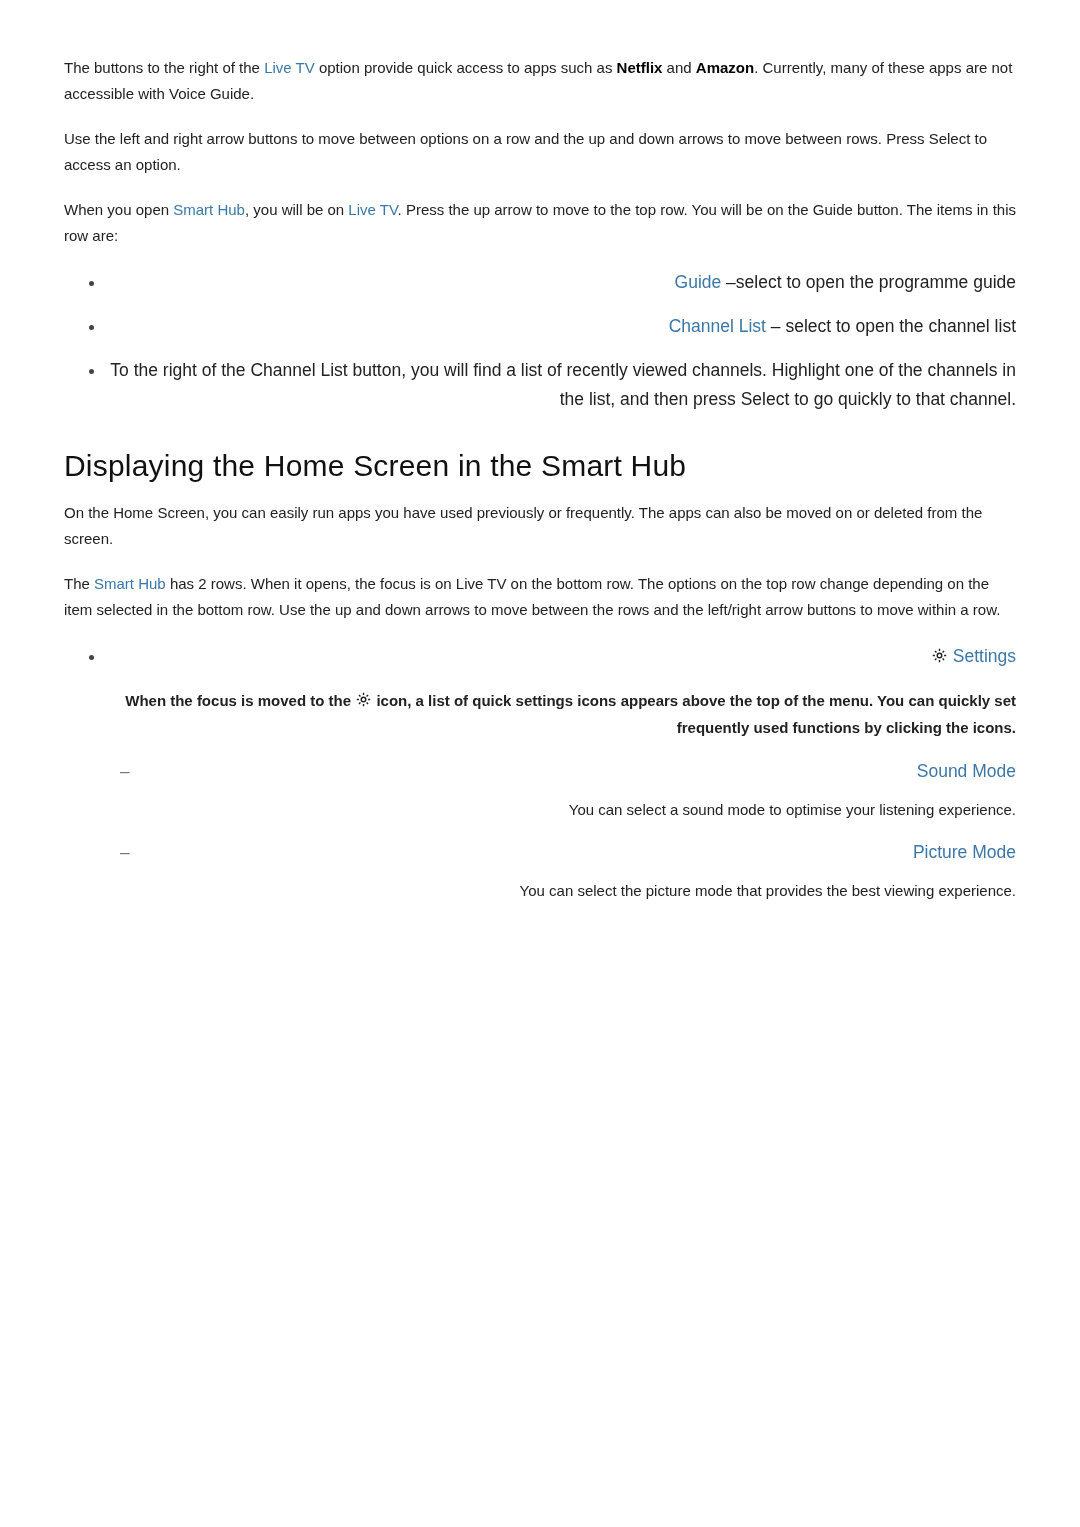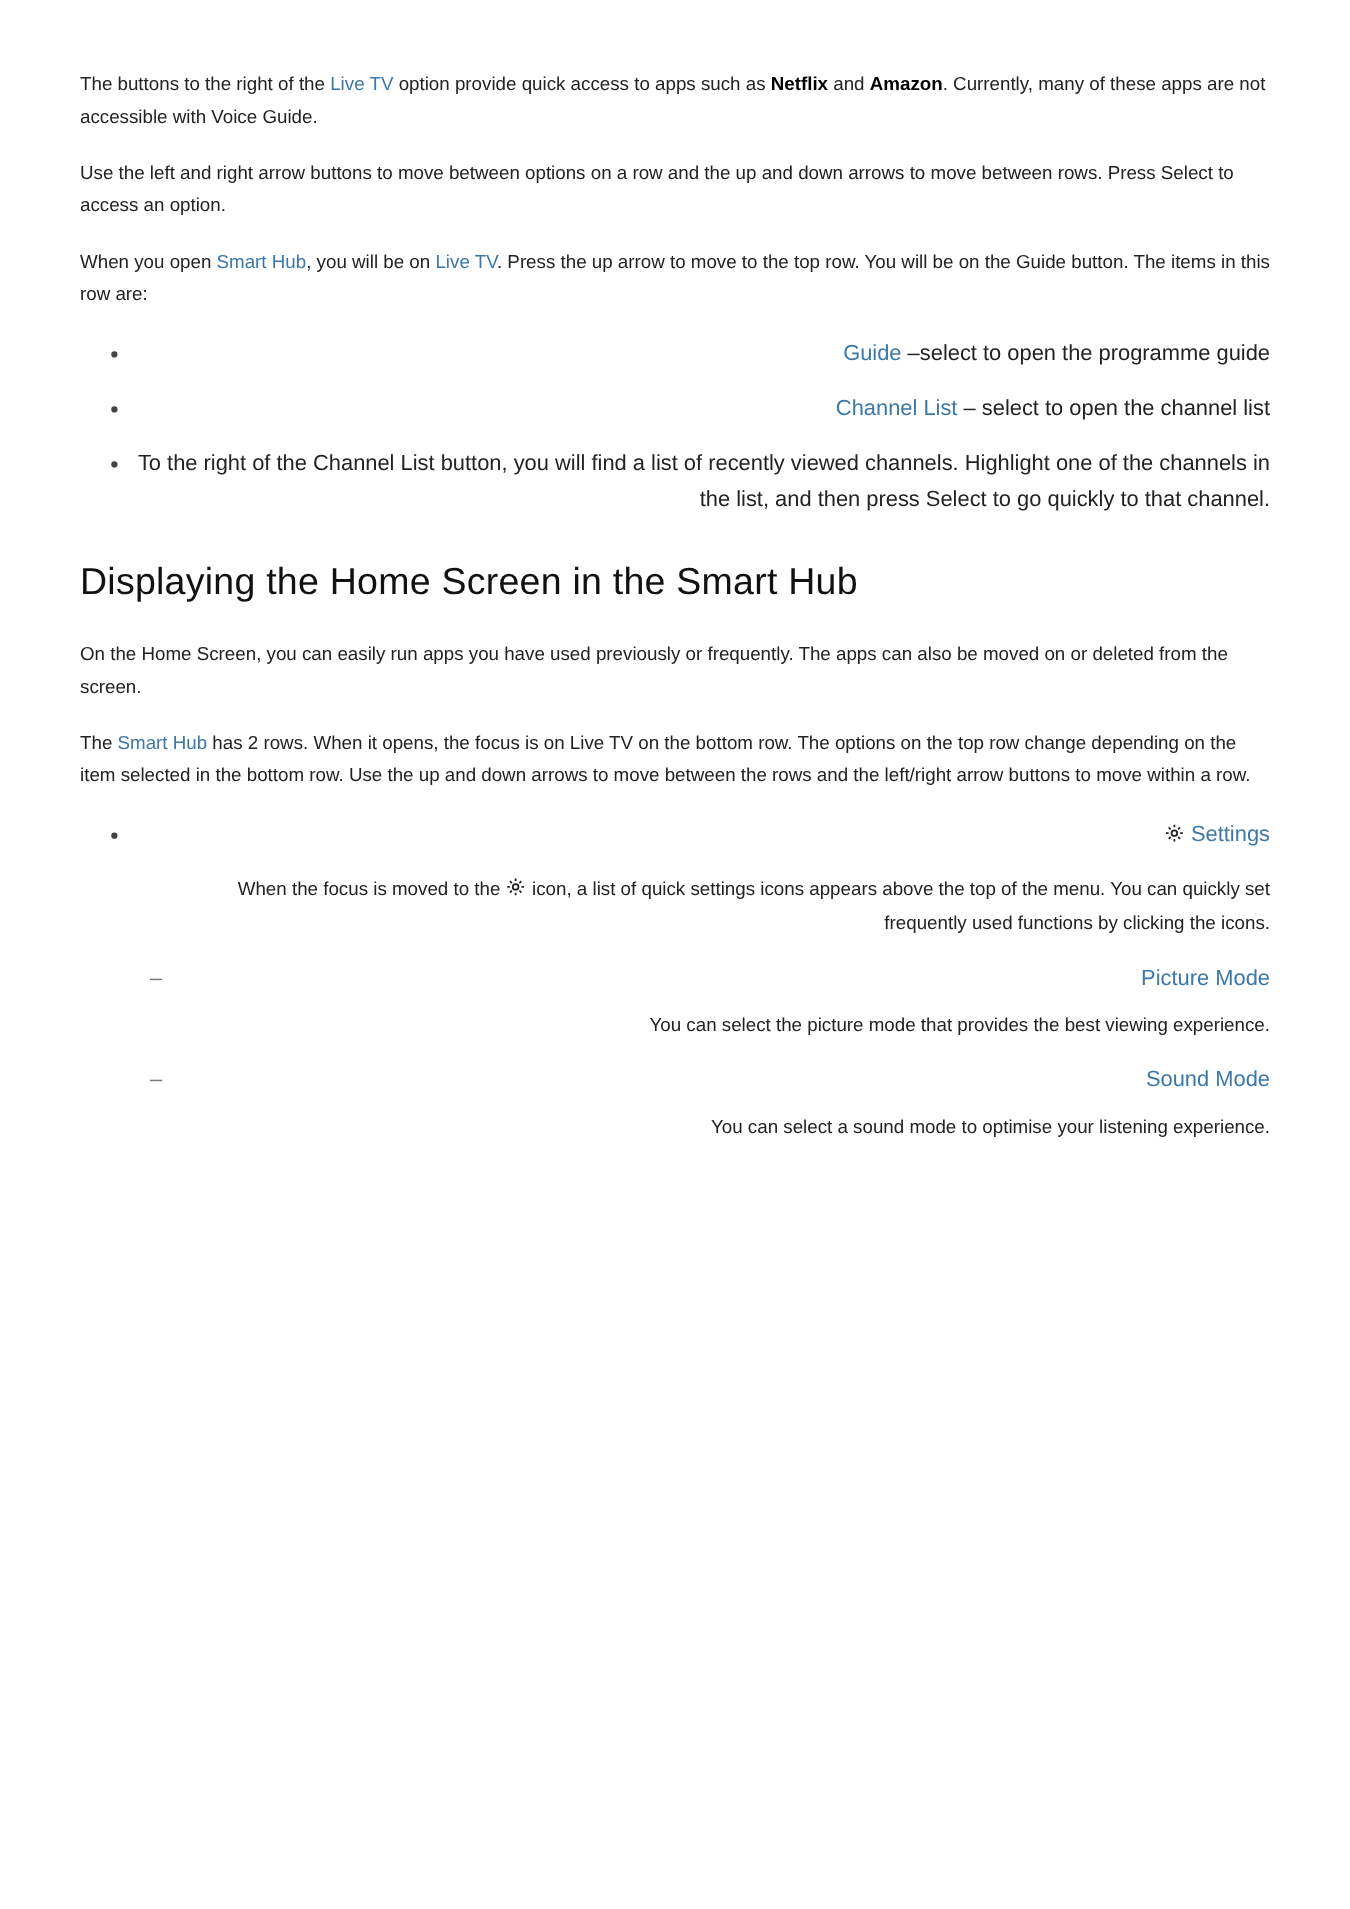--- a/index.html
+++ b/index.html
@@ -34,21 +34,21 @@
     line-height: 1.7;
     margin-bottom: 14px;
     color: #222;
     text-align: right;
   }
   ul.bullets > li::marker { color: #444; }
   h2.section {
     font-size: 30px;
     font-weight: 400;
     color: #111;
-    margin: 34px 0 28px 0;
+    margin: 34px 0 17px 0;
     letter-spacing: 0.2px;
   }
   .dash-list {
     list-style: none;
     padding: 0;
     margin: 0;
   }
   .dash-list > li {
     position: relative;
     padding-left: 36px;
@@ -119,35 +119,35 @@
   <ul class="bullets">
     <li>
       <span class="settings-icon">
         <svg viewBox="0 0 24 24" fill="none" stroke="#222" stroke-width="2">
           <circle cx="12" cy="12" r="3.2"></circle>
           <path d="M12 2.5v3M12 18.5v3M21.5 12h-3M5.5 12h-3M18.4 5.6l-2.1 2.1M7.7 16.3l-2.1 2.1M18.4 18.4l-2.1-2.1M7.7 7.7L5.6 5.6"></path>
         </svg>
       </span>
       <span class="link">Settings</span>
 
-      <p style="margin:14px 0 16px 16px;">
+      <p style="margin:14px 0 16px 16px;font-weight:bold;">
         <span>When the focus is moved to the </span><span class="settings-icon">
           <svg viewBox="0 0 24 24" fill="none" stroke="#222" stroke-width="2">
             <circle cx="12" cy="12" r="3.2"></circle>
             <path d="M12 2.5v3M12 18.5v3M21.5 12h-3M5.5 12h-3M18.4 5.6l-2.1 2.1M7.7 16.3l-2.1 2.1M18.4 18.4l-2.1-2.1M7.7 7.7L5.6 5.6"></path>
           </svg>
         </span><span> icon, a list of quick settings icons appears above the top of the menu. You can quickly set frequently used functions by clicking the icons.</span>
       </p>
 
       <ul class="dash-list">
         <li>
+          <span class="link">Sound Mode</span>
+          <p style="margin:10px 0 16px 0;">You can select a sound mode to optimise your listening experience.</p>
+        </li>
+        <li>
           <span class="link">Picture Mode</span>
           <p style="margin:10px 0 16px 0;">You can select the picture mode that provides the best viewing experience.</p>
-        </li>
-        <li>
-          <span class="link">Sound Mode</span>
-          <p style="margin:10px 0 16px 0;">You can select a sound mode to optimise your listening experience.</p>
         </li>
       </ul>
     </li>
   </ul>
 
 </div>
 
 </body></html>

